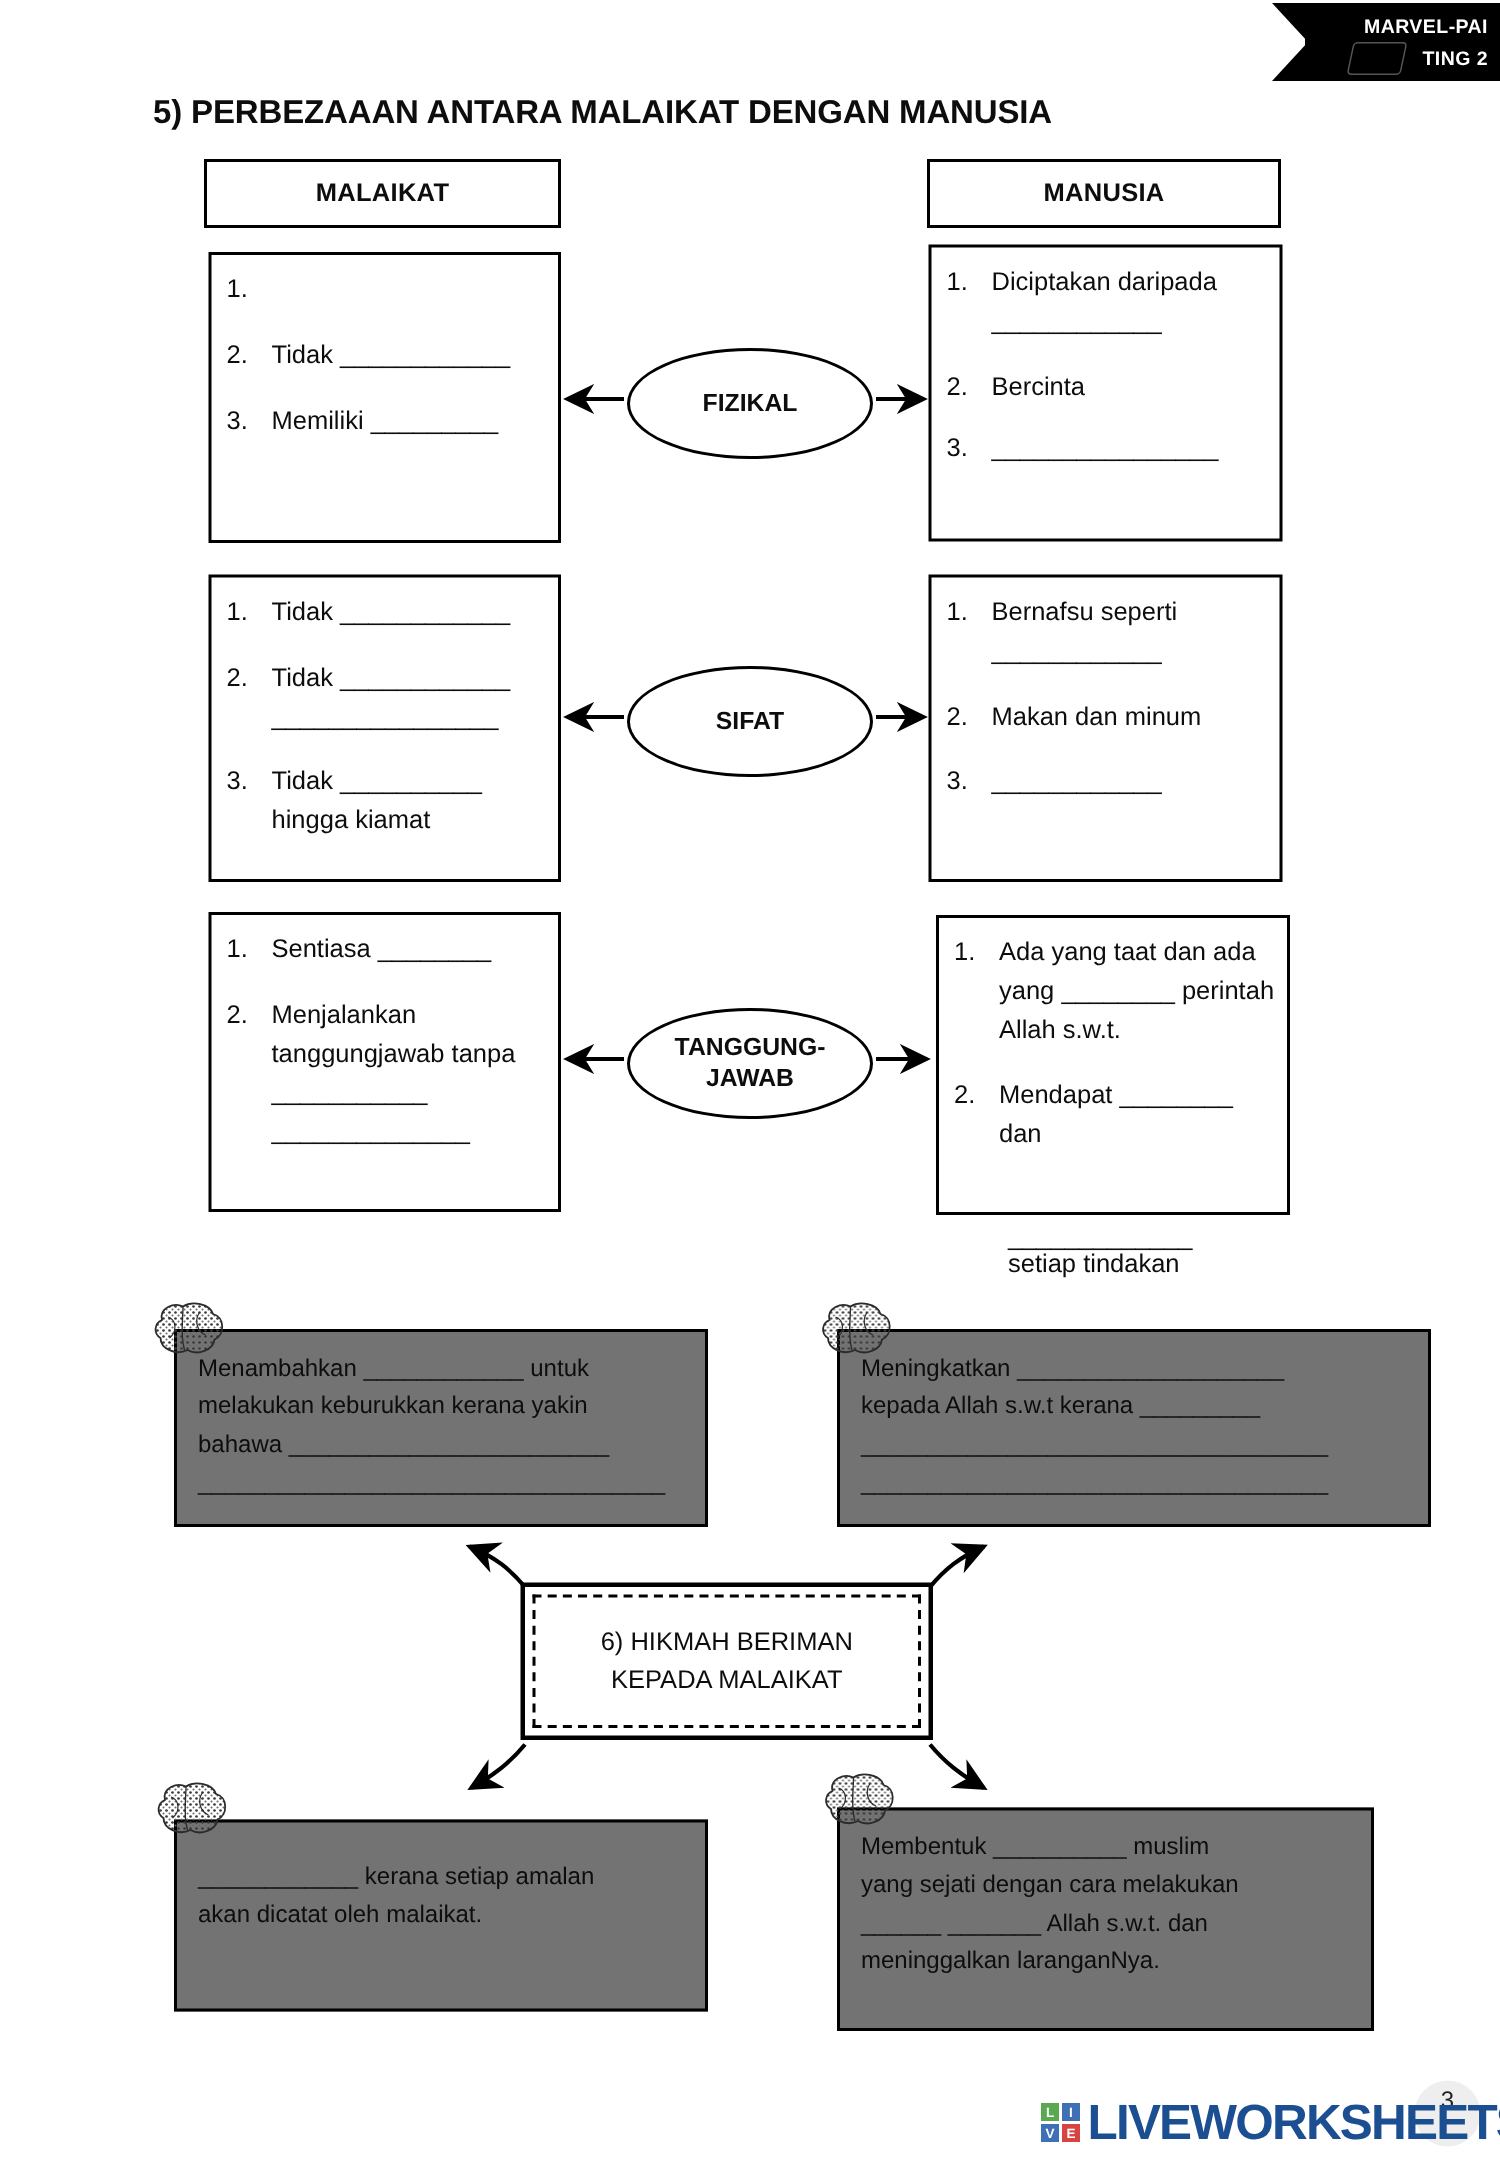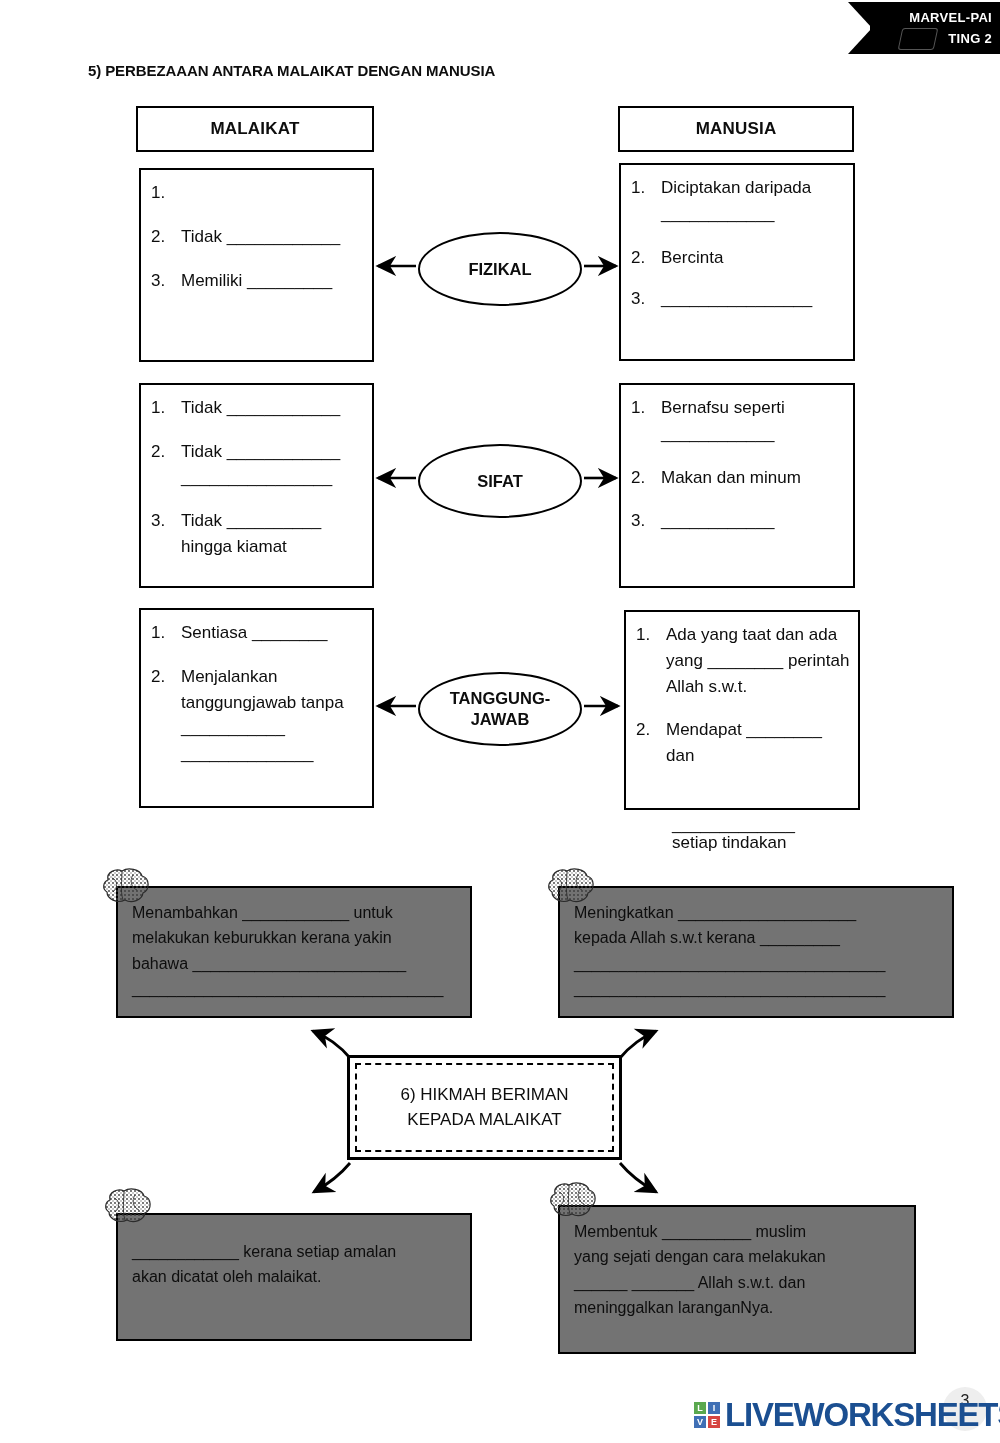--- a/index.html
+++ b/index.html
@@ -64,23 +64,23 @@
     height: 20px;
     opacity: 0.55;
     border: 1px solid #9a9a9a;
     border-radius: 3px;
     transform: skewX(-12deg);
   }
 
   
   .section-title {
     position: absolute;
-    left: 88px;
+    left: 102px;
     top: 62px;
-    font-size: 15px;
+    font-size: 22px;
     font-weight: bold;
     letter-spacing: -0.1px;
     white-space: nowrap;
   }
 
   
   .box {
     position: absolute;
     box-sizing: border-box;
     background: #ffffff;

